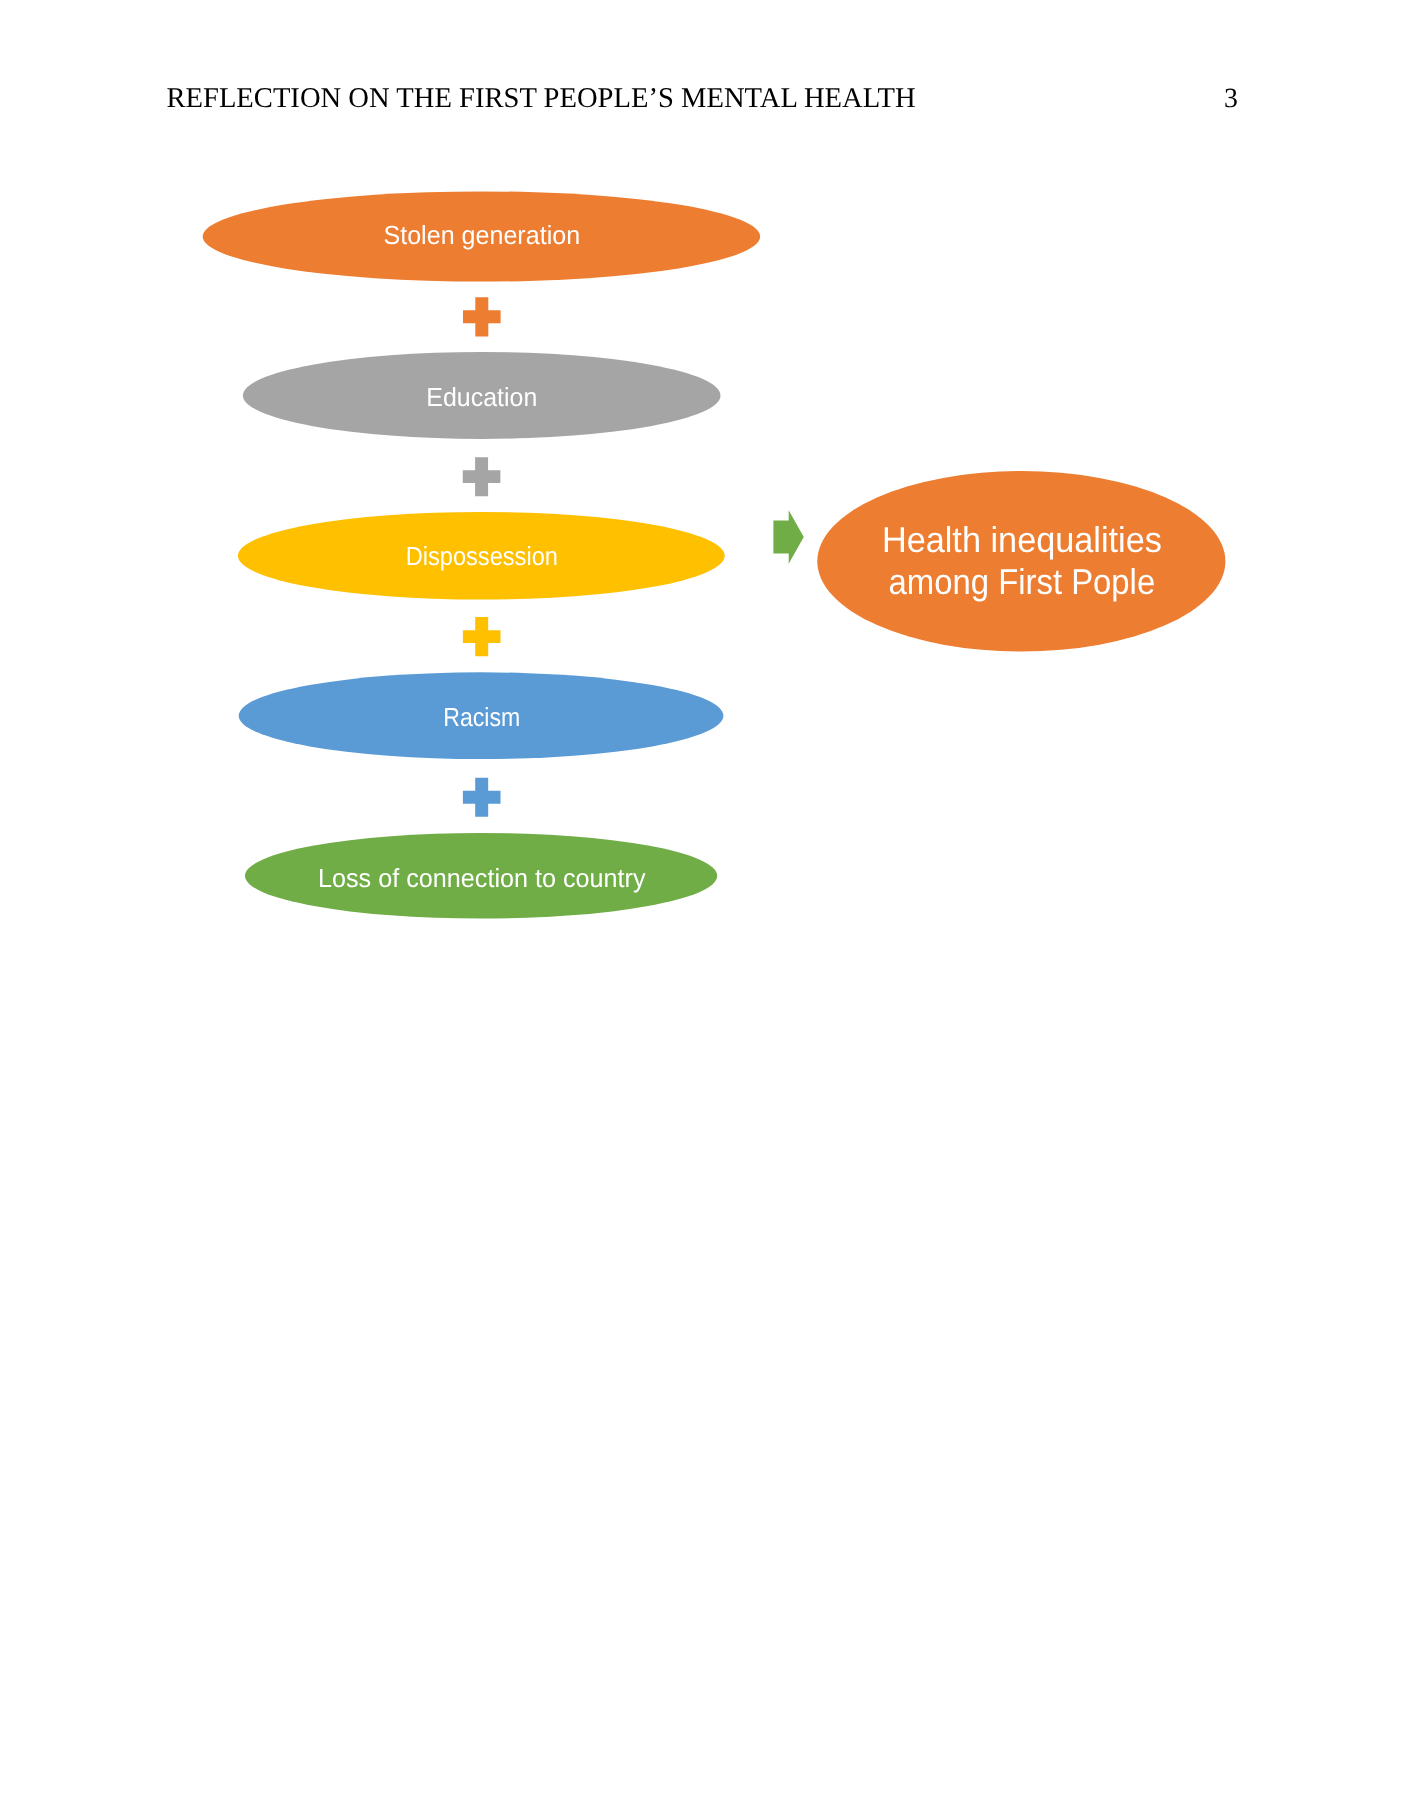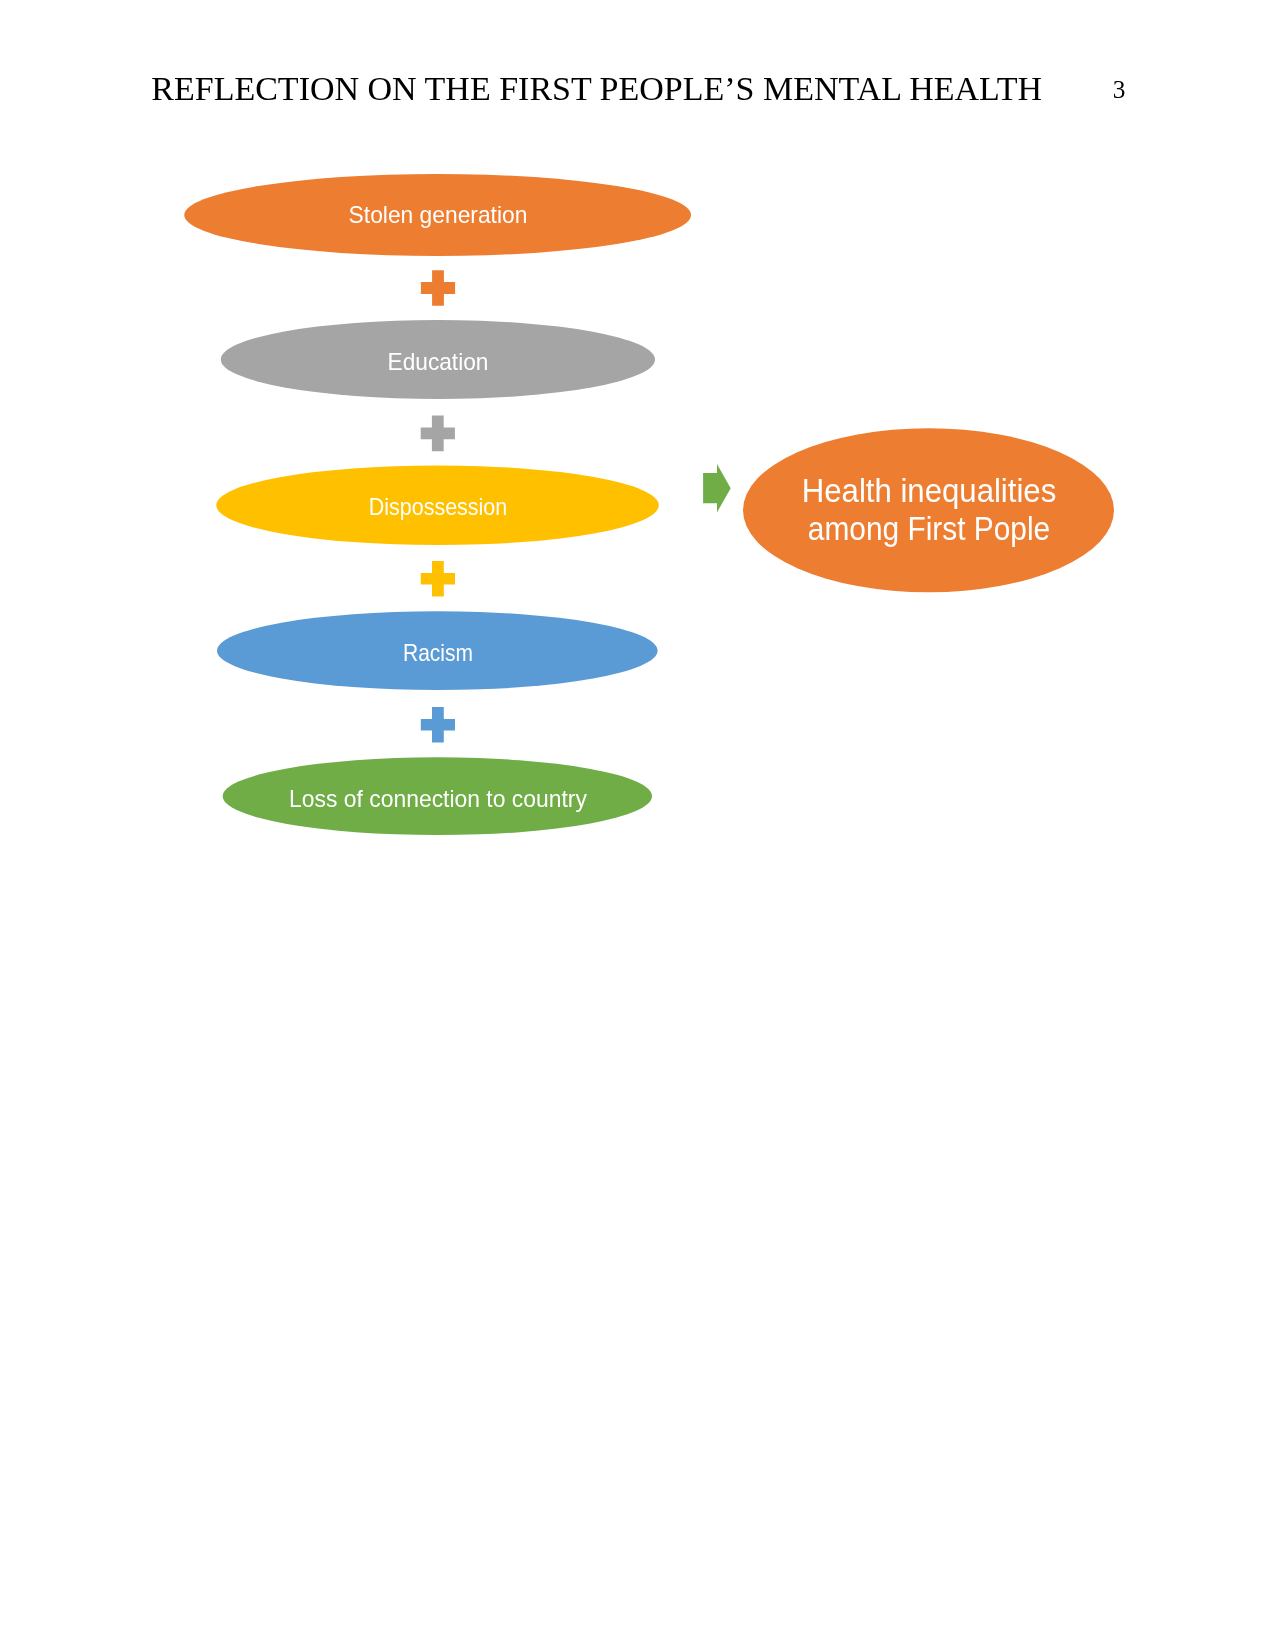--- a/index.html
+++ b/index.html
@@ -11,21 +11,21 @@
     font-family:"Liberation Serif", serif;
     overflow:hidden;
   }
   .page { position:relative; width:1275px; height:1651px; background:#ffffff; }
 
   
   .header { position:absolute; left:0; top:0; width:1275px; height:120px; }
   .header-title {
     position:absolute; left:151.3px; top:77.2px;
     font-family:"Liberation Serif", serif;
-    font-size:34px; line-height:24px; color:#000000;
+    font-size:26px; line-height:24px; color:#000000;
     white-space:nowrap;
   }
   .header-page {
     position:absolute; left:1112.7px; top:77.2px;
     font-family:"Liberation Serif", serif;
     font-size:25.3px; line-height:24px; color:#000000;
   }
 
   
   .diagram { position:absolute; left:0; top:0; width:1275px; height:1651px;margin-left:33px; }

